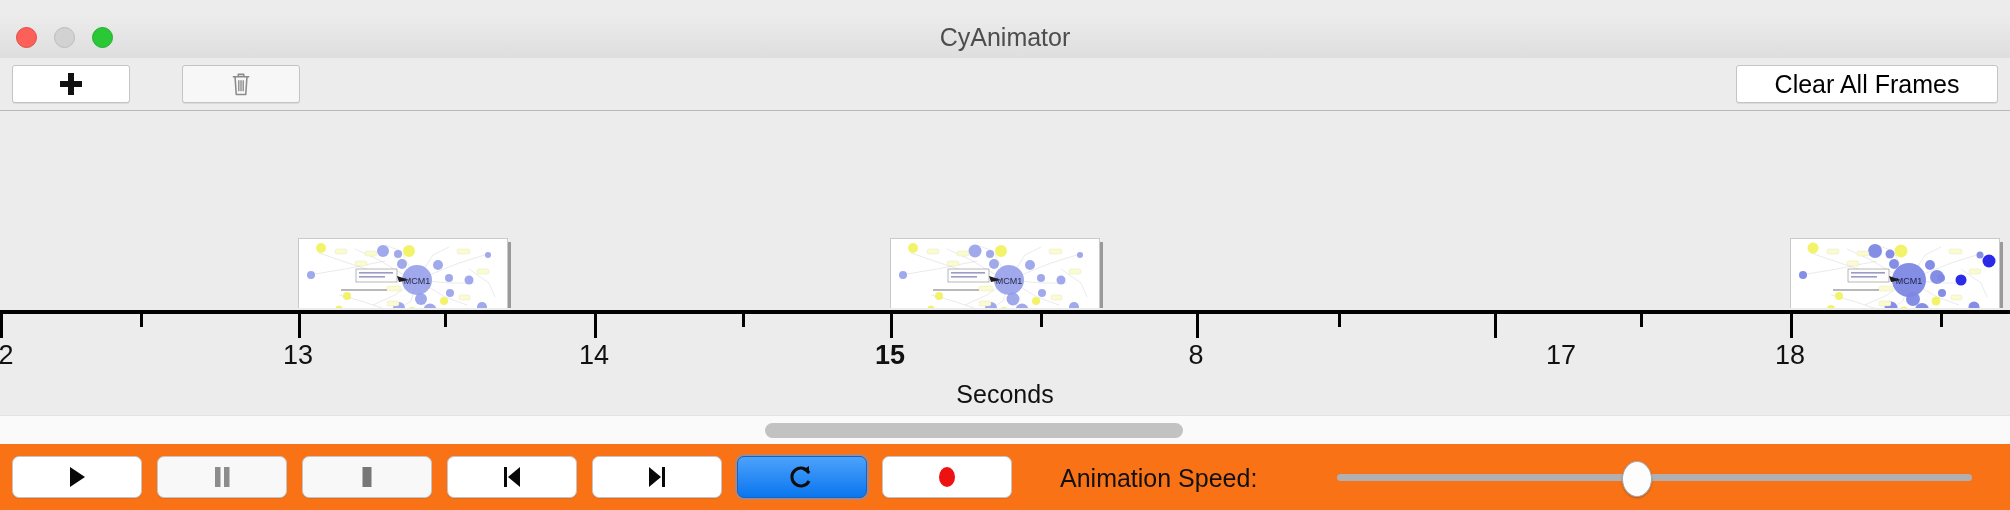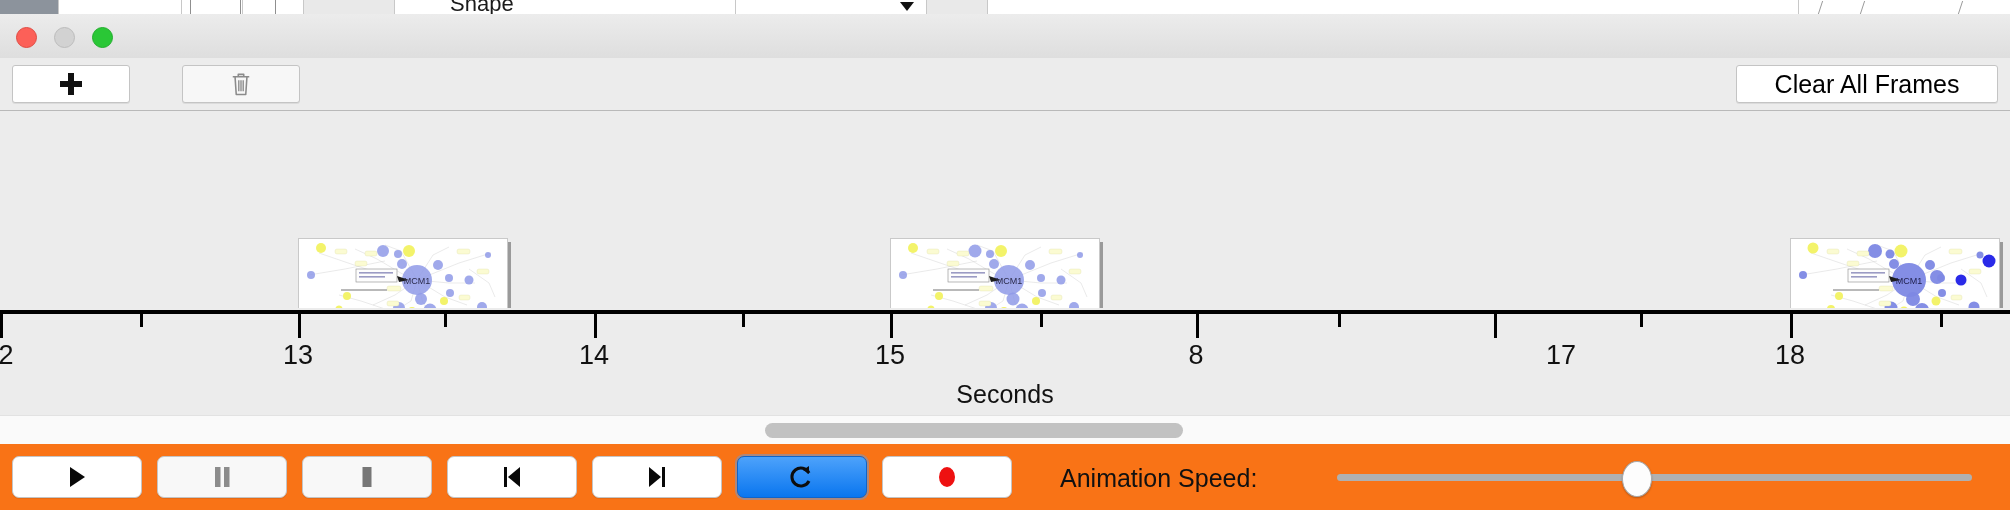--- a/index.html
+++ b/index.html
@@ -300,45 +300,26 @@
     border-radius: 50%;
     box-shadow: 0 1px 2px rgba(0,0,0,0.25);
     cursor: pointer;
   }
 </style>
 </head>
 <body>
 
 <div id="app">
 
-  <div class="bg-window-strip">
-    <div class="bg-chunk dark" style="left:0px;   width:58px;"></div>
-    <div class="bg-chunk white" style="left:59px;  width:122px;"></div>
-    <div class="bg-chunk white" style="left:182px; width:60px;"></div>
-    <div class="bg-chunk white" style="left:243px; width:60px;"></div>
-    <div class="bg-chunk" style="left:304px; width:90px;"></div>
-    <div class="bg-chunk white" style="left:395px; width:340px;"></div>
-    <div class="bg-chunk white" style="left:736px; width:190px;"></div>
-    <div class="bg-chunk" style="left:927px; width:60px;"></div>
-    <div class="bg-chunk white" style="left:988px; width:810px;"></div>
-    <div class="bg-chunk white" style="left:1799px; width:211px;"></div>
-    <div class="bg-tick" style="left:190px;"></div>
-    <div class="bg-tick" style="left:240px;"></div>
-    <div class="bg-tick" style="left:275px;"></div>
-    <div class="bg-caret" style="left:900px;"></div>
-    <div class="bg-slash" style="left:1820px;"></div>
-    <div class="bg-slash" style="left:1862px;"></div>
-    <div class="bg-slash" style="left:1960px;"></div>
-    <div class="bg-shape-label">Shape</div>
-  </div>
 
   <div class="titlebar">
     <div class="traffic close"></div>
     <div class="traffic min"></div>
     <div class="traffic max"></div>
+    <div class="window-title">CyAnimator</div>
   </div>
 
   <div class="toolbar">
 
     <div class="tb-btn tb-add">
       <span class="plus-icon"></span>
     </div>
 
     <div class="tb-btn tb-del dim">
       <svg class="trash-icon" viewBox="0 0 24 28">
@@ -575,21 +556,21 @@
     <div class="tick minor" style="left:444px;"></div>
     <div class="tick minor" style="left:742px;"></div>
     <div class="tick minor" style="left:1040px;"></div>
     <div class="tick minor" style="left:1338px;"></div>
     <div class="tick minor" style="left:1640px;"></div>
     <div class="tick minor" style="left:1940px;"></div>
 
     <div class="tick-label" style="left:6px;">2</div>
     <div class="tick-label" style="left:298px;">13</div>
     <div class="tick-label" style="left:594px;">14</div>
-    <div class="tick-label" style="left:890px;">15</div>
+    <div class="tick-label" style="left:890px;font-weight:bold;">15</div>
     <div class="tick-label" style="left:1196px;">8</div>
     <div class="tick-label" style="left:1561px;">17</div>
     <div class="tick-label" style="left:1790px;">18</div>
 
     <div class="axis-title">Seconds</div>
   </div>
 
   <div class="scroll-track">
     <div class="scroll-thumb"></div>
   </div>

